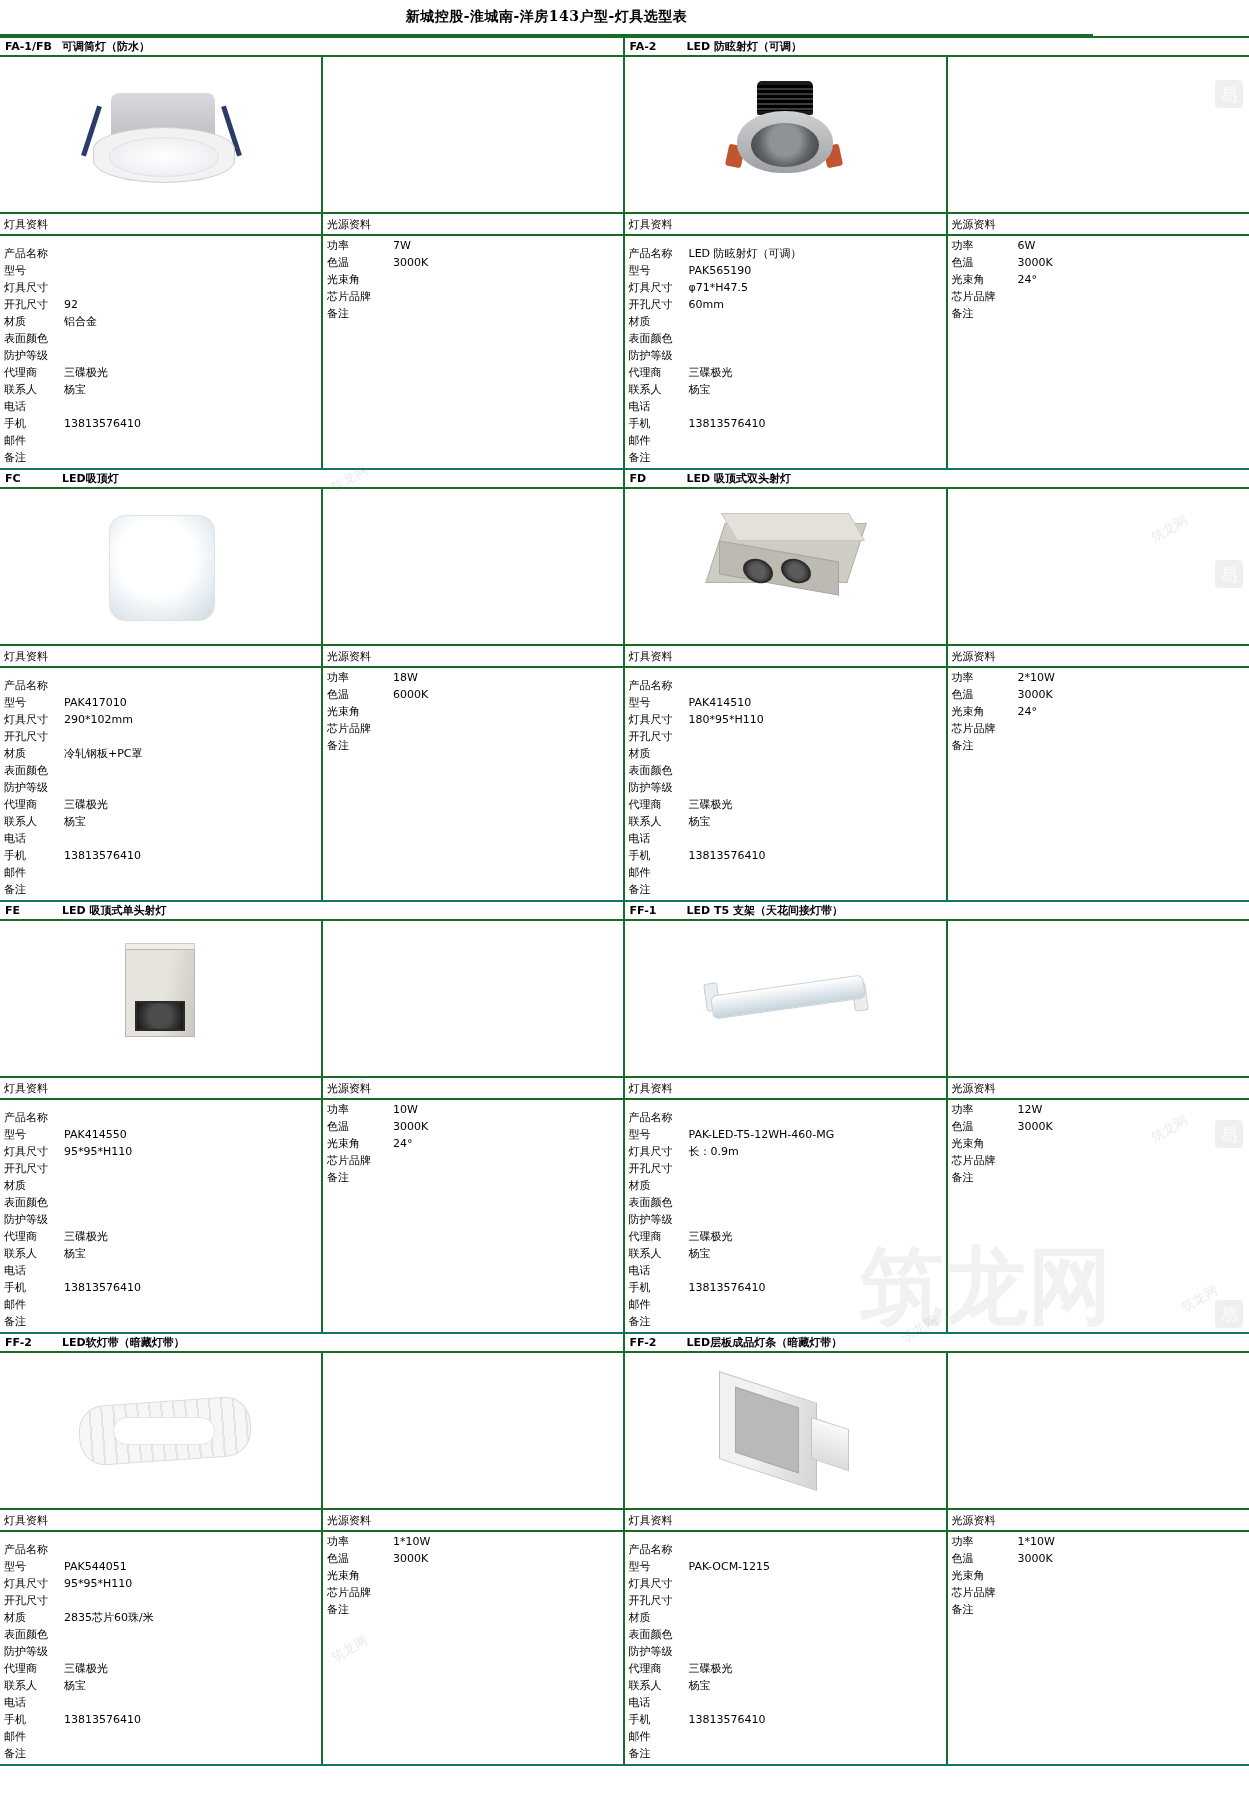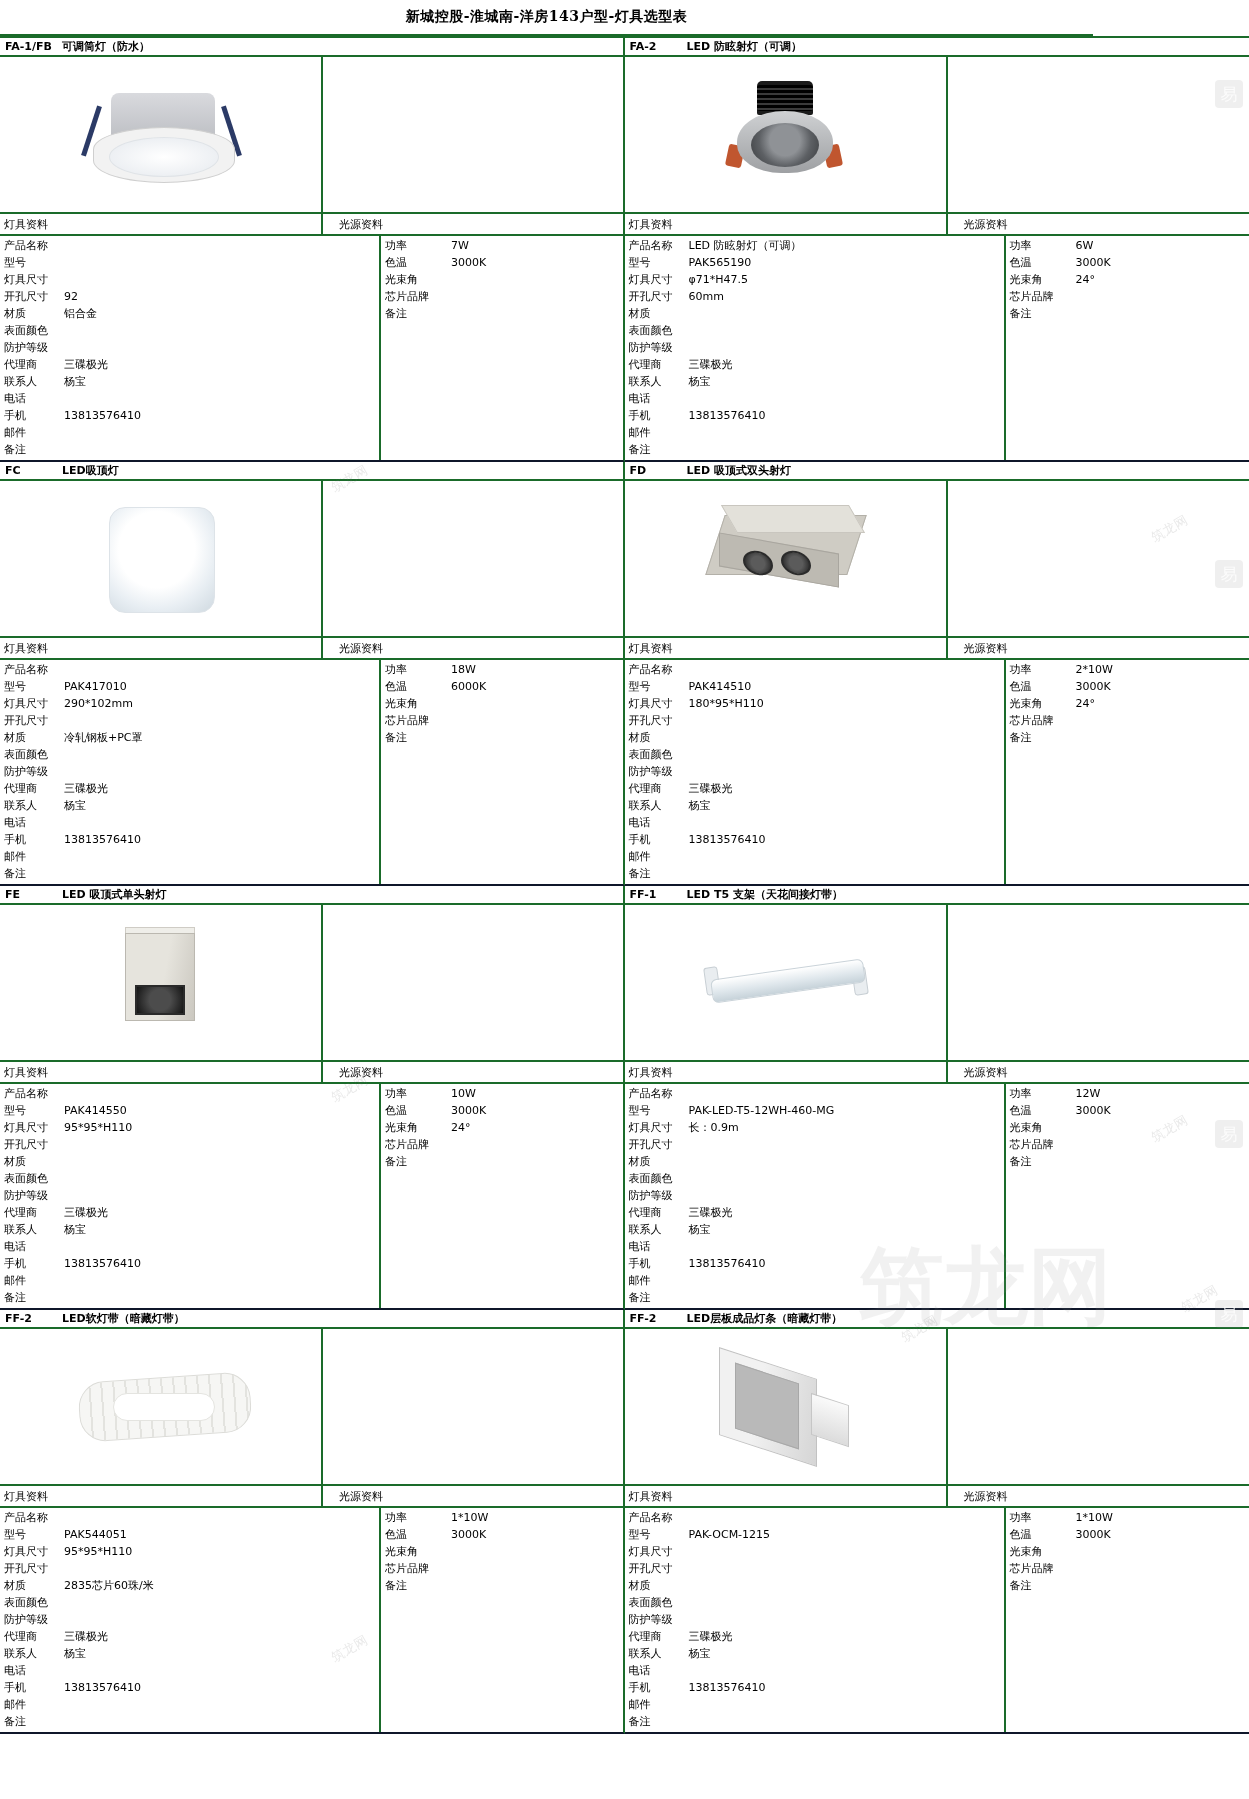--- a/index.html
+++ b/index.html
@@ -37,21 +37,21 @@
   .grid {
     width: 1249px;
     display: flex;
     flex-wrap: wrap;
     border-top: 2px solid #1a6b2a;
   }
   .cell {
     width: 624.5px;
     box-sizing: border-box;
     border-right: 2px solid #1a6b2a;
-    border-bottom: 2px solid #0f172a;
+    border-bottom: 2px solid #0f766e;
     position: relative;
   }
   .cell.right {
     border-right: none;
   }
   
   .cell-head {
     height: 19px;
     display: flex;
     align-items: center;
@@ -102,36 +102,36 @@
     border-right: 2px solid #1a6b2a;
     font-size: 11px;
     padding-left: 4px;
     box-sizing: border-box;
     display: flex;
     align-items: center;
   }
   .sub-right {
     flex: 1;
     font-size: 11px;
-    padding-left: 16px;
+    padding-left: 4px;
     box-sizing: border-box;
     display: flex;
     align-items: center;
   }
   
   .spec-row {
     display: flex;
     box-sizing: border-box;
     min-height: 212px;
   }
   .spec-left {
-    width: 381px;
+    width: 323px;
     border-right: 2px solid #1a6b2a;
     box-sizing: border-box;
-    padding: 1px 0 2px 0;
+    padding: 9px 0 2px 0;
   }
   .spec-right {
     flex: 1;
     box-sizing: border-box;
     padding: 1px 0 2px 0;
   }
   .spec-line {
     display: flex;
     font-size: 11px;
     line-height: 17px;

